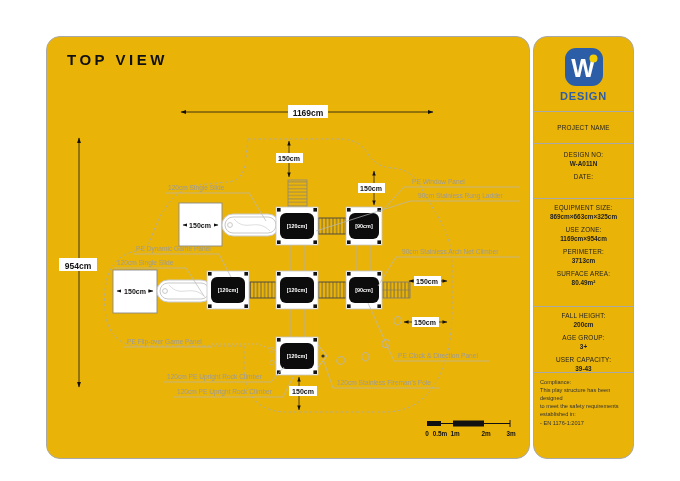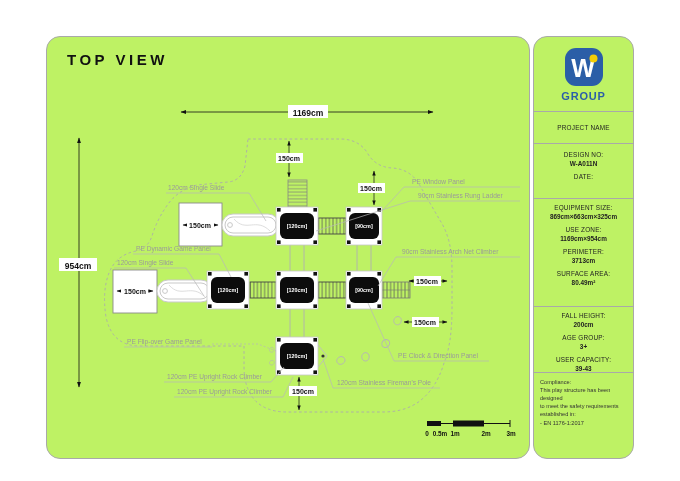--- a/index.html
+++ b/index.html
@@ -1,17 +1,17 @@
 <!DOCTYPE html>
 <html><head>
 <meta charset="utf-8">
 <style>
   html,body{margin:0;padding:0;background:#fff;}
   body{width:680px;height:481px;position:relative;font-family:"Liberation Sans",sans-serif;overflow:hidden;}
-  .panel{position:absolute;border:1px solid #a9a9a9;border-radius:14px;background:#bef264;box-sizing:border-box;}
+  .panel{position:absolute;border:1px solid #a9a9a9;border-radius:14px;background:#eab308;box-sizing:border-box;}
   #main-panel{left:46px;top:36px;width:484px;height:423px;}
   #side-panel{left:533px;top:36px;width:101px;height:423px;display:flex;flex-direction:column;}
   #view-title{position:absolute;left:20px;top:14px;font-size:15px;font-weight:bold;letter-spacing:3.5px;color:#111;}
   #drawing-svg{position:absolute;left:-47px;top:-37px;}
   .sec{box-sizing:border-box;width:100%;text-align:center;color:#222;}
   .sec + .sec{border-top:1px solid #a9a9a9;}
   .s-logo{height:74px;display:flex;flex-direction:column;align-items:center;justify-content:center;}
   .s-project{height:32px;display:flex;align-items:center;justify-content:center;}
   .s-design{height:55px;padding-top:7px;}
   .s-specs{height:108px;padding-top:5px;}
@@ -280,21 +280,21 @@
 </div>
 
 <div id="side-panel" class="panel">
 
   <div class="sec s-logo">
     <svg width="40" height="40" viewBox="0 0 40 40">
       <rect x="1" y="1" width="38" height="38" rx="11" fill="#2b5ea7"></rect>
       <text x="19" y="30" text-anchor="middle" fill="#fff" style="font-family:'Liberation Sans',sans-serif;font-weight:bold;font-size:25px;">W</text>
       <circle cx="29.5" cy="11.5" r="4" fill="#f3cd06"></circle>
     </svg>
-    <div class="wisdom-name">GROUP</div>
+    <div class="wisdom-name">DESIGN</div>
   </div>
 
   <div class="sec s-project">
     <span class="lab">PROJECT NAME</span>
   </div>
 
   <div class="sec s-design">
     <span class="lab">DESIGN NO:</span>
     <span class="val">W-A011N</span>
     <span class="lab" style="margin-top:6px">DATE:</span>

